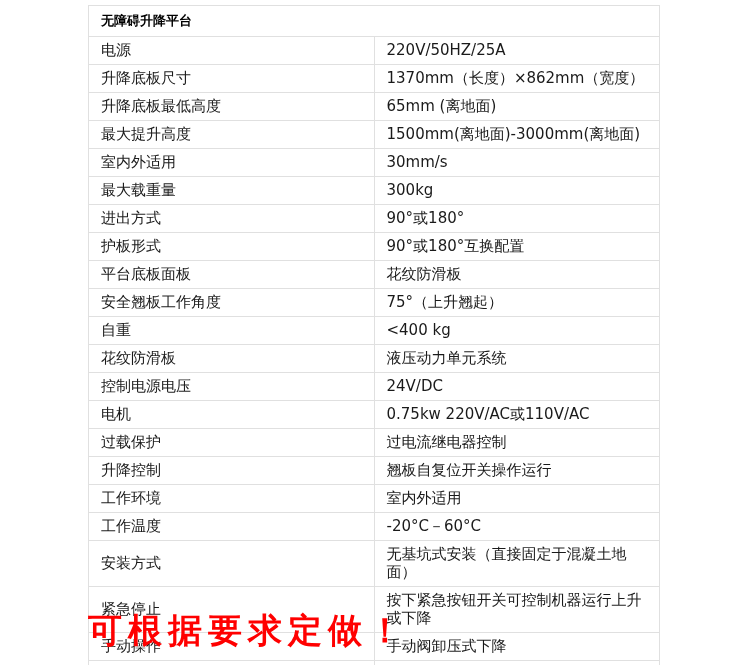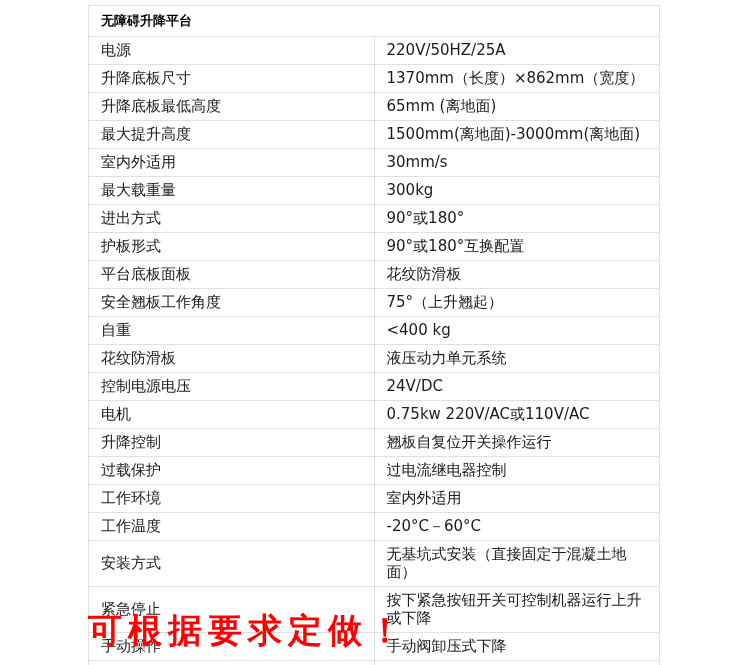--- a/index.html
+++ b/index.html
@@ -122,26 +122,26 @@
       </tr>
       <tr>
         <td class="col-label">控制电源电压</td>
         <td class="col-value">24V/DC</td>
       </tr>
       <tr>
         <td class="col-label">电机</td>
         <td class="col-value">0.75kw 220V/AC或110V/AC</td>
       </tr>
       <tr>
+        <td class="col-label">过载保护</td>
+        <td class="col-value">过电流继电器控制</td>
+      </tr>
+      <tr>
         <td class="col-label">升降控制</td>
         <td class="col-value">翘板自复位开关操作运行</td>
-      </tr>
-      <tr>
-        <td class="col-label">过载保护</td>
-        <td class="col-value">过电流继电器控制</td>
       </tr>
       <tr>
         <td class="col-label">工作环境</td>
         <td class="col-value">室内外适用</td>
       </tr>
       <tr>
         <td class="col-label">工作温度</td>
         <td class="col-value">-20°C－60°C</td>
       </tr>
       <tr>

